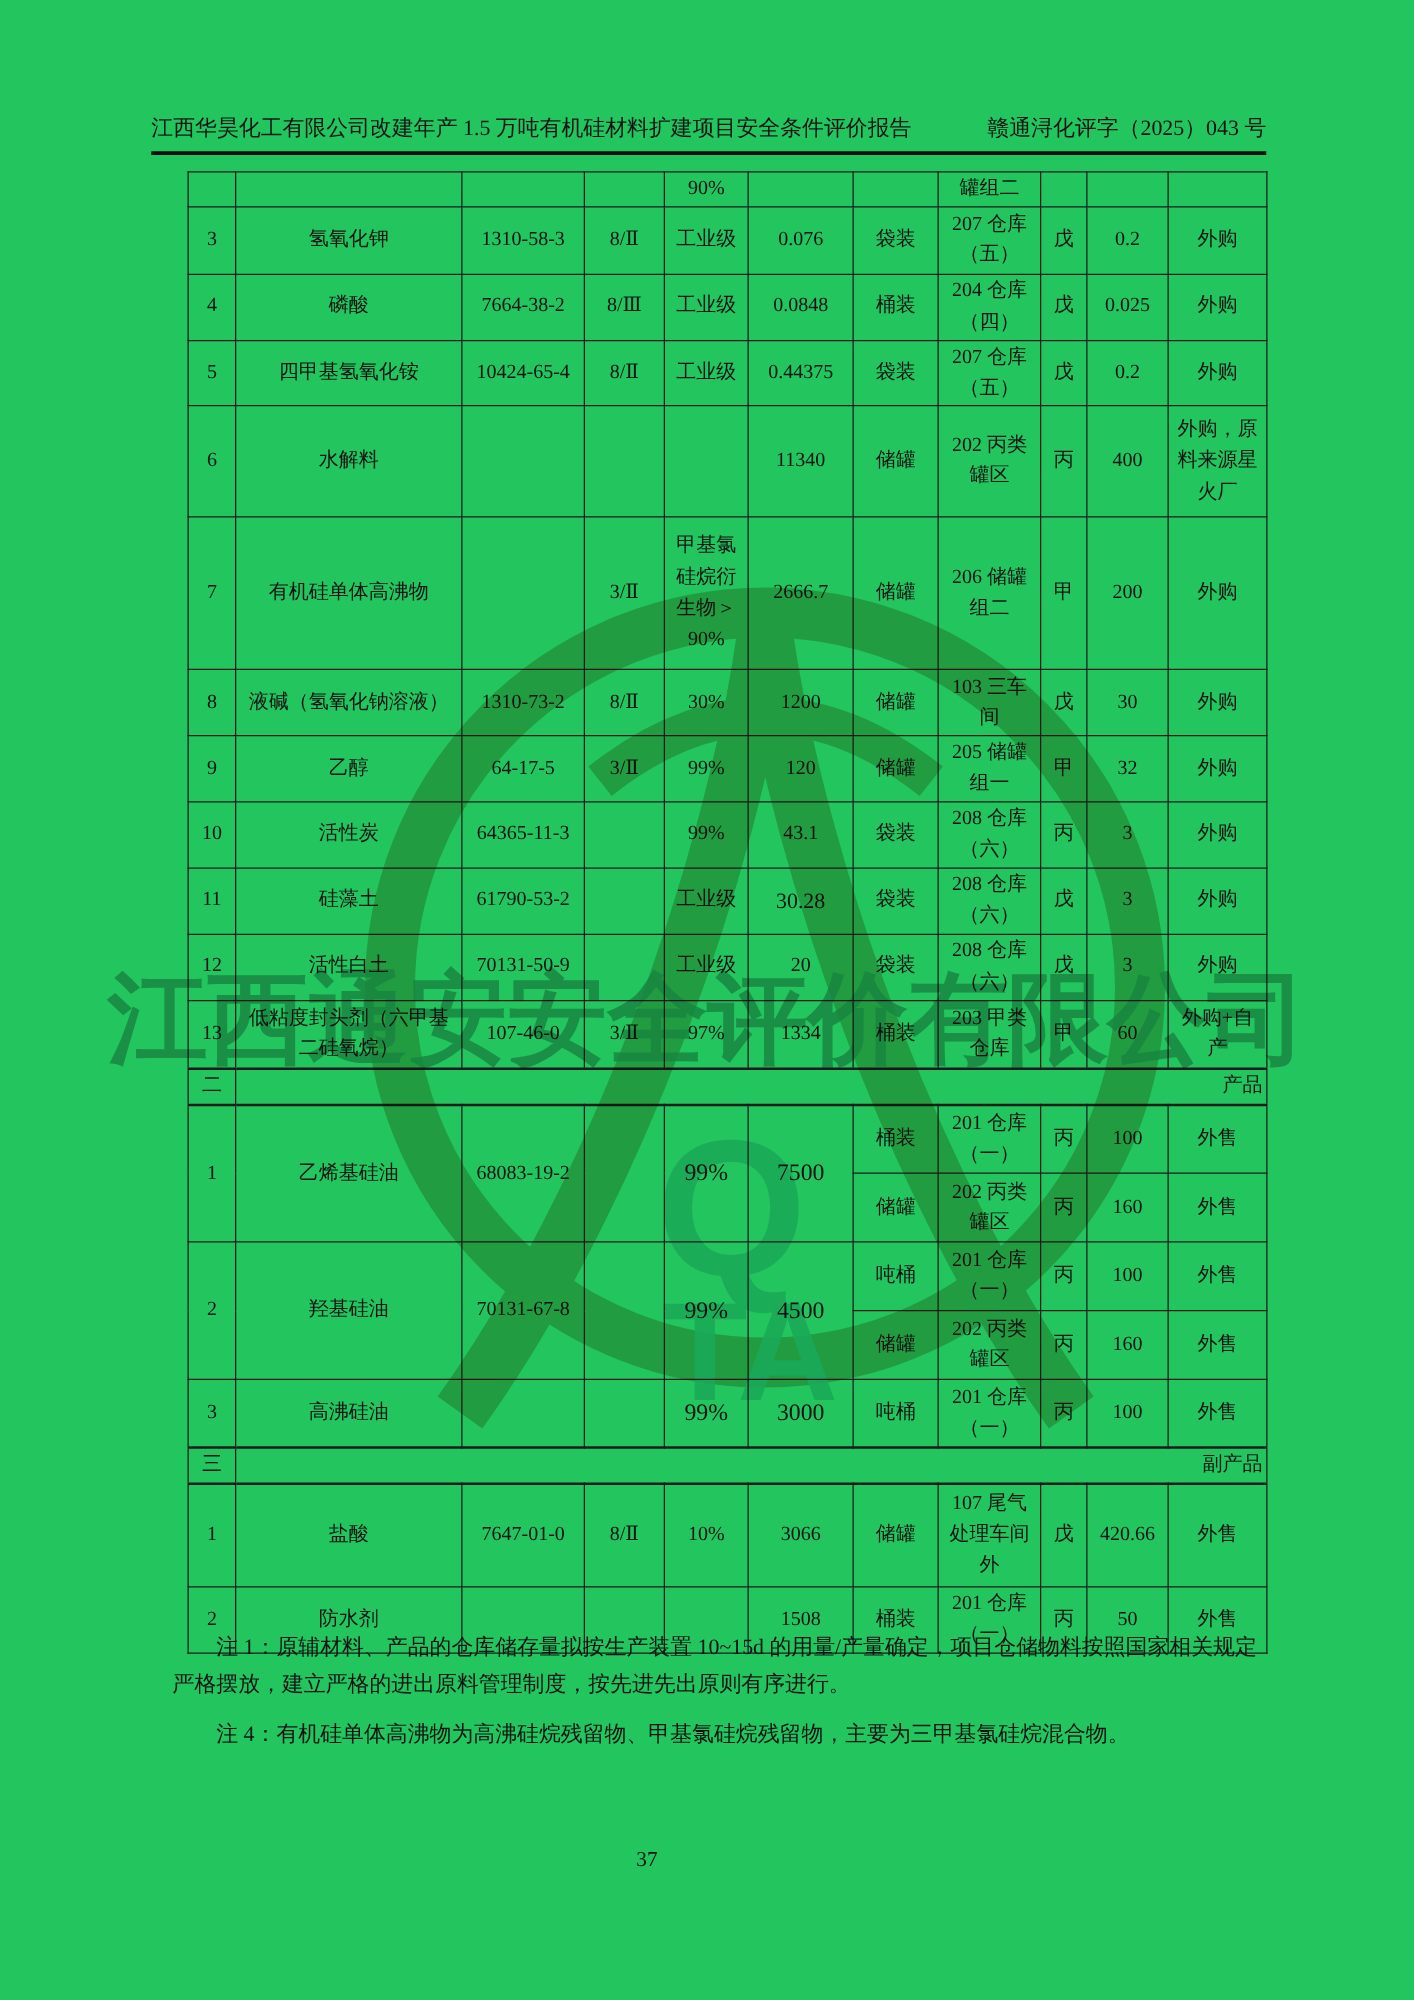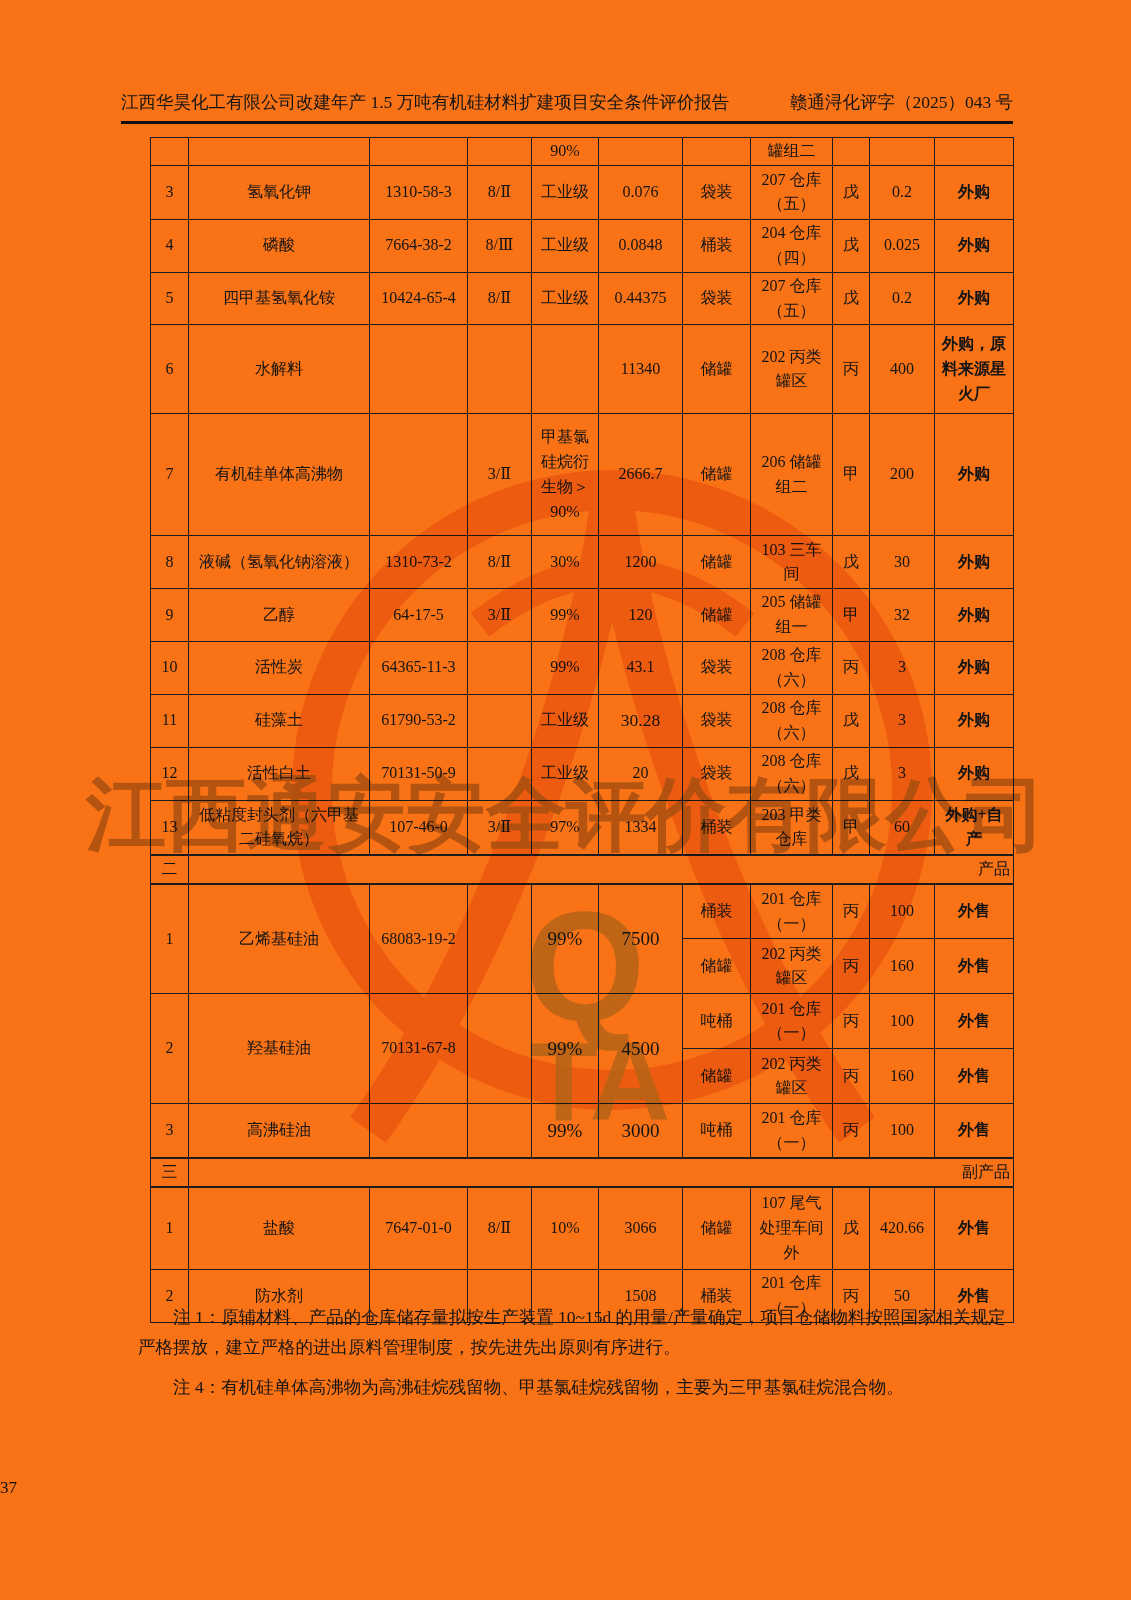--- a/index.html
+++ b/index.html
@@ -1,19 +1,19 @@
 <!DOCTYPE html>
 <html><head>
 <meta charset="utf-8">
 <style>
   html,body{margin:0;padding:0;}
   .page{
     position:relative;
     width:1131px;height:1600px;
-    background:#f97316;
+    background:#22c55e;
     font-family:"Liberation Serif","DejaVu Serif",serif;
     color:#141414;
     overflow:hidden;
   }
   
   .header{
     position:absolute;
     top:90px;left:121px;width:892px;
     display:flex;justify-content:space-between;align-items:flex-end;
     font-size:17.5px;
@@ -34,21 +34,21 @@
   table.mat td{
     border:1px solid #1c1c1c;
     text-align:center;
     vertical-align:middle;
     padding:1px 3px;
     overflow:hidden;
   }
   table.mat{border:1.5px solid #1c1c1c;}
   td.cname{text-align:left;padding-left:7px;}
   td.cloc{text-align:left;padding-left:6px;}
-  td.csrc{text-align:left;padding-left:7px;font-weight:bold;}
+  td.csrc{text-align:left;padding-left:7px;}
   tr.hcont{height:24px;margin-top:36px;}
   tr.h54{height:54px;}
   tr.h53{height:53px;}
   tr.h50{height:50px;}
   tr.h89{height:89px;}
   tr.h122{height:122px;}
   tr.h55{height:55px;}
   tr.h83{height:83px;}
   tr.hsec{height:25px;}
   tr.hsec td{border-top:2.5px solid #1c1c1c;border-bottom:2.5px solid #1c1c1c;text-align:right;padding-left:7px;}
@@ -59,21 +59,21 @@
   .notes{
     position:absolute;
     top:1292px;left:128px;width:890px;
     font-size:17.5px;
   }
   .notes p{margin:10px;line-height:30px;text-indent:2em;}
   
   .pageno{
     position:absolute;
     top:1478px;left:0;width:1035px;
-    font-size:17px;
+    text-align:center;font-size:17px;
   }
   
   .wm{
     position:absolute;top:0;left:0;width:1131px;height:1600px;
     pointer-events:none;
     mix-blend-mode:multiply;
   }
   .wm svg{display:block;}
 </style>
 </head>

